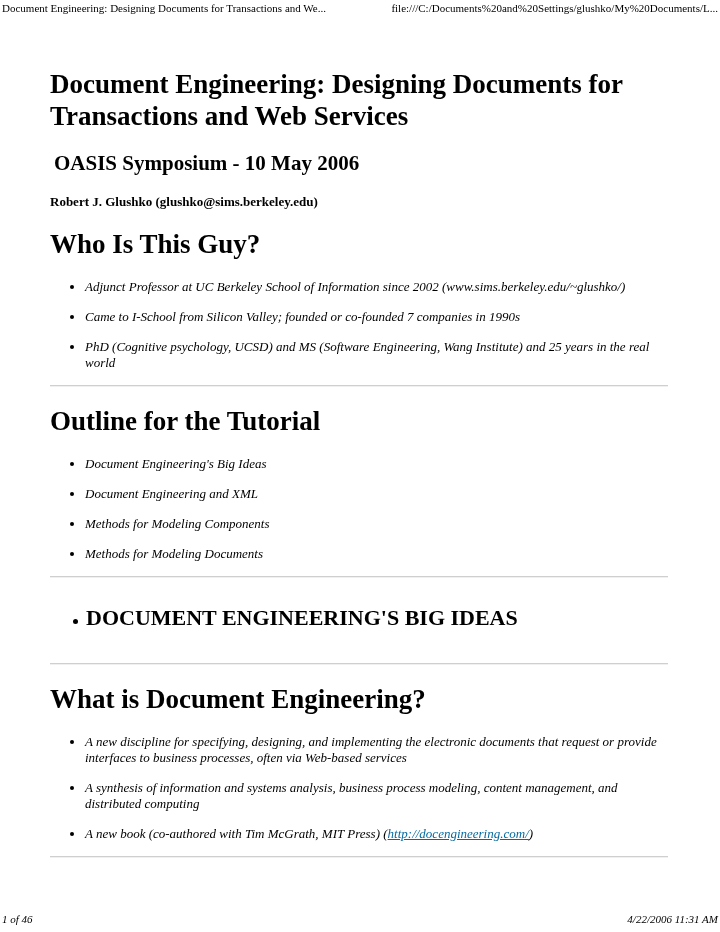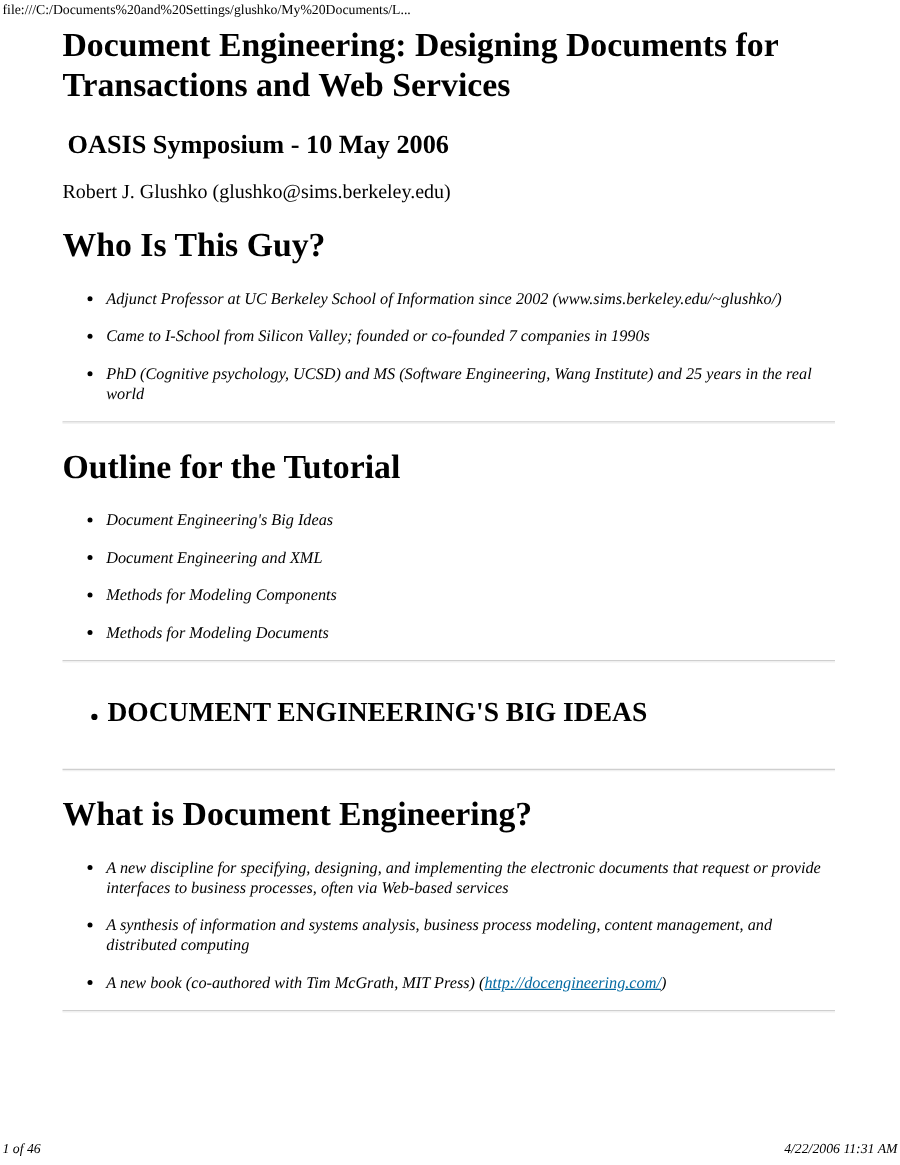--- a/index.html
+++ b/index.html
@@ -13,34 +13,35 @@
   }
   .print-header {
     position: absolute; top: 2px; left: 2px; right: 2px;
     display: flex; justify-content: space-between;
     font-size: 11px; line-height: 13px;
     white-space: nowrap;
   }
   .print-header span { display: block; }
   .content {
     margin: 0 52px 0 50px;
-    padding-top: 20px;
+    padding-top: 68px;
   }
   h1 {
     font-size: 27px; line-height: 32px; font-weight: bold;
     margin: 18px 0 0 0;
   }
   h1.doc-title { margin-top: 0; }
   h2 {
     font-size: 21px; line-height: 24px; font-weight: bold;
     margin: 19px 0 0 4px;
   }
   p.author {
-    font-size: 16px; line-height: 16px;
+    font-size: 13px; line-height: 16px;
     margin: 19px 0 4px 0;
+    font-weight: bold;
   }
   ul {
     margin: 19px 0 0 0;
     padding: 0 0 0 35px;
     list-style: disc;
   }
   li {
     font-size: 13px; line-height: 16px;
     margin: 0 0 14px 0;
     font-style: italic;
@@ -68,20 +69,21 @@
   .print-footer {
     position: absolute; bottom: 6px; left: 2px; right: 2px;
     display: flex; justify-content: space-between;
     font-size: 11px; line-height: 13px; font-style: italic;
   }
 </style>
 </head>
 <body>
 
 <div class="print-header">
+  <span>Document Engineering: Designing Documents for Transactions and We...</span>
   <span>file:///C:/Documents%20and%20Settings/glushko/My%20Documents/L...</span>
 </div>
 
 <div class="content">
 
   <h1 class="doc-title">Document Engineering: Designing Documents for Transactions and Web Services</h1>
   <h2>OASIS Symposium - 10 May 2006</h2>
   <p class="author">Robert J. Glushko (glushko@sims.berkeley.edu)</p>
 
   <h1>Who Is This Guy?</h1>

